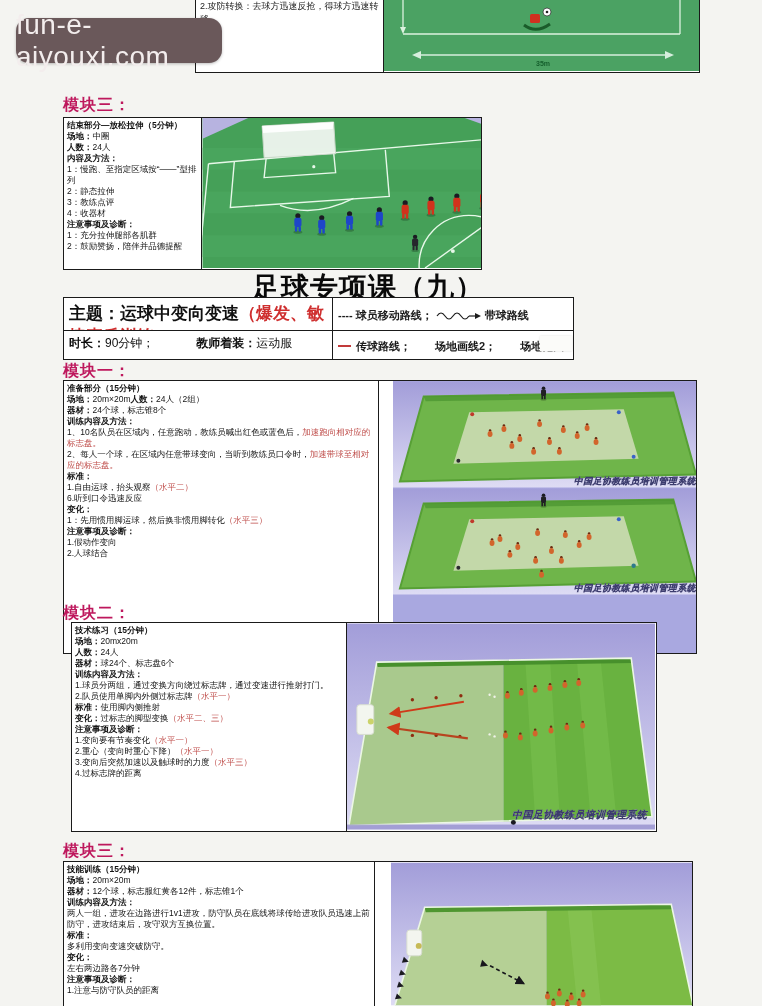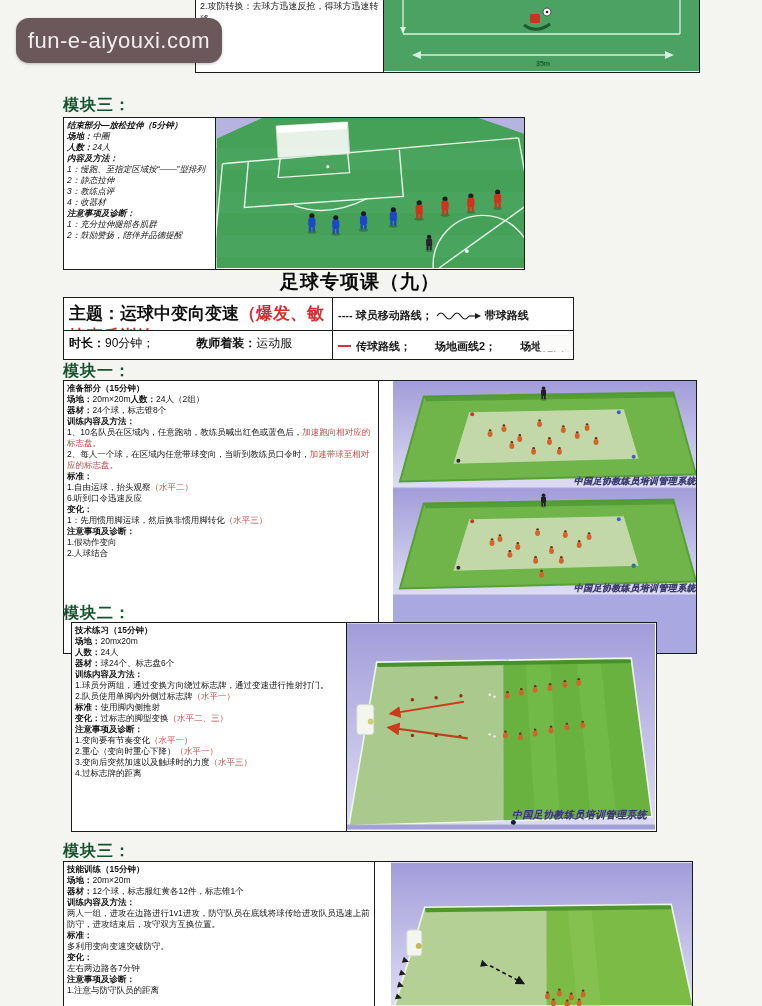--- a/index.html
+++ b/index.html
@@ -7,38 +7,38 @@
   #page{position:relative;width:762px;height:1006px;background:#f4f4f1;overflow:hidden;}
 
   .tbl{position:absolute;display:flex;background:#fff;border:1.5px solid #1a1a1a;box-sizing:border-box;}
   .cell{position:relative;overflow:hidden;box-sizing:border-box;}
   .cell.txt{border-right:1.5px solid #1a1a1a;background:#fff;}
   .lines{padding:2px 3px;font-size:8.5px;line-height:11px;color:#141414;}
   .tl{white-space:normal;}
   .seg.bd{font-weight:bold;}
   .seg.rd{color:#c0504d;}
 
-  .mh{position:absolute;left:63px;font-size:16px;font-weight:bold;color:#14532d;letter-spacing:1px;}
+  .mh{position:absolute;left:63px;font-size:16px;font-weight:bold;color:#be185d;letter-spacing:1px;}
 
   
   #topTbl{left:195px;top:-2px;width:505px;height:75px;border-top:none;}
   #topTbl .txt{width:188px;font-size:9px;padding:2px 4px;color:#222;}
 
   
   #badge{position:absolute;left:16px;top:18px;width:206px;height:45px;background:#6a585a;border-radius:13px;
          display:flex;align-items:center;justify-content:center;z-index:30;box-shadow:0 1px 3px rgba(0,0,0,.25);}
-  #badge span{color:#f3eded;font-size:22px;letter-spacing:.5px;}
+  #badge span{color:#f3eded;font-size:28px;letter-spacing:.5px;}
 
   #mh1{top:95px;}
-  #tA{left:63px;top:117px;width:462px;height:153px;font-style:italic;}
+  #tA{left:63px;top:117px;width:419px;height:153px;}
   #tA .txt{width:152px;}
   #tA .dia{width:309px;}
 
-  #pageTitle{position:absolute;left:210px;top:269px;width:300px;text-align:center;
-             font-size:19px;font-weight:bold;color:#0a0a0a;letter-spacing:1px;}
+  #pageTitle{position:absolute;left:218px;top:269px;width:300px;text-align:center;
+             font-size:28px;font-weight:bold;color:#0a0a0a;letter-spacing:1px;}
 
   
   #infoTbl{left:63px;top:297px;width:511px;height:63px;position:absolute;background:#fff;
            border:1.5px solid #1a1a1a;box-sizing:border-box;display:grid;
            grid-template-columns:269px 1fr;grid-template-rows:33px 1fr;}
   #infoTbl>div{box-sizing:border-box;padding:4px 5px 2px 5px;overflow:hidden;position:relative;}
   .ic-br{border-right:1.2px solid #1a1a1a;}
   .ic-bb{border-bottom:1.2px solid #1a1a1a;}
   .theme{font-size:17px;font-weight:bold;color:#101010;}
   .theme .rd2{color:#cf2f2f;}

